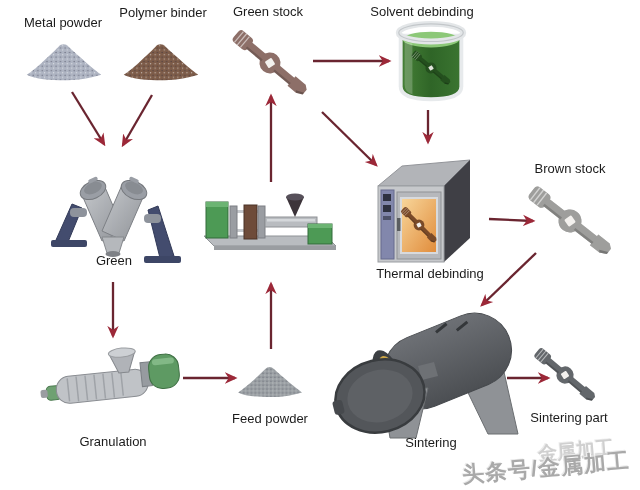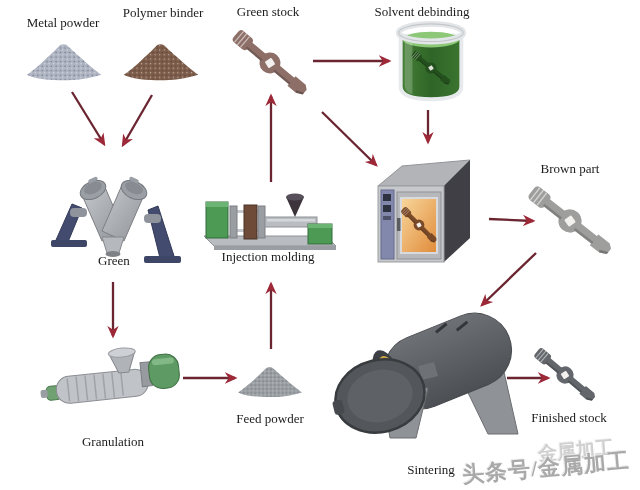--- a/index.html
+++ b/index.html
@@ -1,17 +1,17 @@
 <!DOCTYPE html>
 <html><head>
 <meta charset="utf-8">
 <style>
   html,body{margin:0;padding:0;background:#fff;}
   .screen{position:relative;width:640px;height:490px;background:#ffffff;overflow:hidden;
-          font-family:Liberation Serif, serif;}
+          font-family:Liberation Sans, sans-serif;}
   .lbl{position:absolute;transform:translateX(-50%);font-size:13px;color:#1b1b1b;
        white-space:nowrap;line-height:14px;}
   .art{position:absolute;}
   .wm{position:absolute;font-weight:bold;color:#a9a9a9;white-space:nowrap;
       text-shadow:1px 1px 0 #ffffff, -1px -1px 0 #e9e9e9;}
   .wm-main{left:462px;top:453px;font-size:22px;transform:rotate(-5deg);letter-spacing:1px;}
   .wm-ghost{left:538px;top:438px;font-size:19px;color:#c8c8c8;transform:rotate(-5deg);opacity:.85;}
   svg{display:block;}
 </style>
 </head>
@@ -219,23 +219,23 @@
 
   <svg class="art" style="left:523px;top:336px" width="85" height="80" viewBox="0 0 85 80">
     <use href="#mim-part" transform="translate(42,39) rotate(40) scale(0.64)" style="color:#63676b"></use>
   </svg>
 
   <div class="lbl" style="left:63px;top:16px">Metal powder</div>
   <div class="lbl" style="left:163px;top:6px">Polymer binder</div>
   <div class="lbl" style="left:268px;top:5px">Green stock</div>
   <div class="lbl" style="left:422px;top:5px">Solvent debinding</div>
   <div class="lbl" style="left:114px;top:254px">Green</div>
-  <div class="lbl" style="left:268px;top:250px">Injection molding</div>
-  <div class="lbl" style="left:570px;top:162px">Brown part</div>
+  <div class="lbl" style="left:430px;top:267px">Thermal debinding</div>
+  <div class="lbl" style="left:570px;top:162px">Brown stock</div>
   <div class="lbl" style="left:113px;top:435px">Granulation</div>
   <div class="lbl" style="left:270px;top:412px">Feed powder</div>
-  <div class="lbl" style="left:431px;top:463px">Sintering</div>
-  <div class="lbl" style="left:569px;top:411px">Finished stock</div>
+  <div class="lbl" style="left:431px;top:436px">Sintering</div>
+  <div class="lbl" style="left:569px;top:411px">Sintering part</div>
 
   <div class="wm wm-ghost">金属加工</div>
   <div class="wm wm-main">头条号/金属加工</div>
 
 </div>
 
 </body></html>

